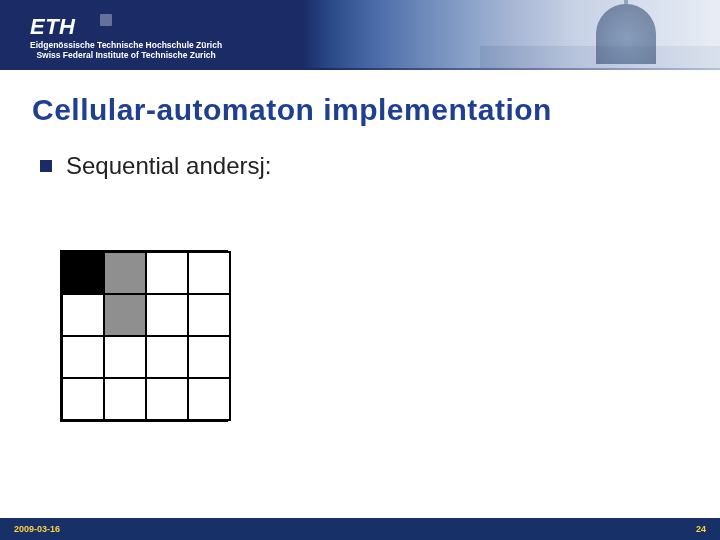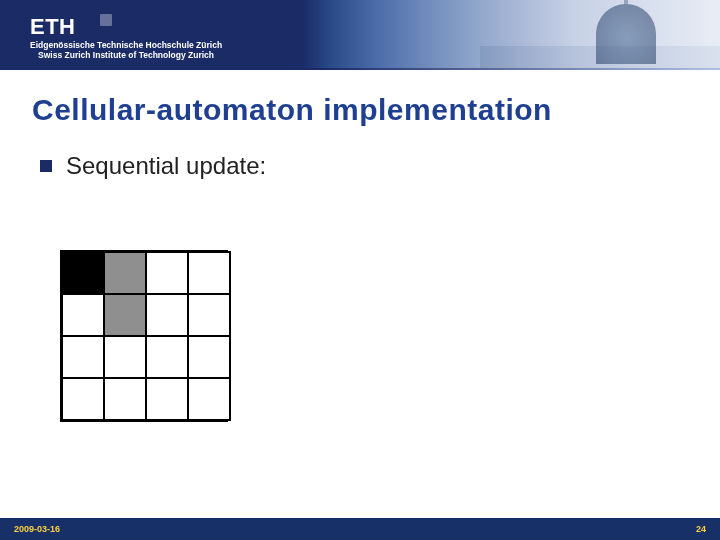--- a/index.html
+++ b/index.html
@@ -16,20 +16,21 @@
       #1a2b66 0%, #1a2b66 42%,
       #2a4a88 46%, #4a6aa8 52%, #6a86b8 58%, #8aa2c8 65%,
       #aab8d6 72%, #c8d2e6 80%, #e8edf5 100%);
     overflow: hidden;
   }
   .eth-logo {
     position: absolute;
     top: 14px; left: 30px;
     color: #fff;
     font-weight: 900;
+    font-style: italic;
     font-size: 22px;
     letter-spacing: 0.5px;
   }
   .eth-small {
     position: absolute;
     top: 14px; left: 100px;
     width: 12px; height: 12px;
     background: #ffffff55;
     border-radius: 1px;
   }
@@ -130,33 +131,33 @@
 </head>
 <body>
 
 <div class="slide">
 
   <div class="header-band">
     <div class="eth-logo">ETH</div>
     <div class="eth-small"></div>
     <div class="eth-sub">
       <span>Eidgenössische Technische Hochschule Zürich</span><br>
-      <span>Swiss Zurich Institute of Technology Zurich</span>
+      <span>Swiss Federal Institute of Technische Zurich</span>
     </div>
     <div class="roofline"></div>
     <div class="dome"></div>
 
   </div>
   <div class="thin-rule"></div>
 
   <div class="title">Cellular-automaton implementation</div>
 
   <div class="bullet-row">
     <div class="bullet-square"></div>
-    <div class="bullet-text">Sequential update:</div>
+    <div class="bullet-text">Sequential andersj:</div>
   </div>
 
   <div class="grid-wrap">
     <div class="grid4">
       <div class="cell black"></div>
       <div class="cell gray"></div>
       <div class="cell"></div>
       <div class="cell"></div>
 
       <div class="cell"></div>

